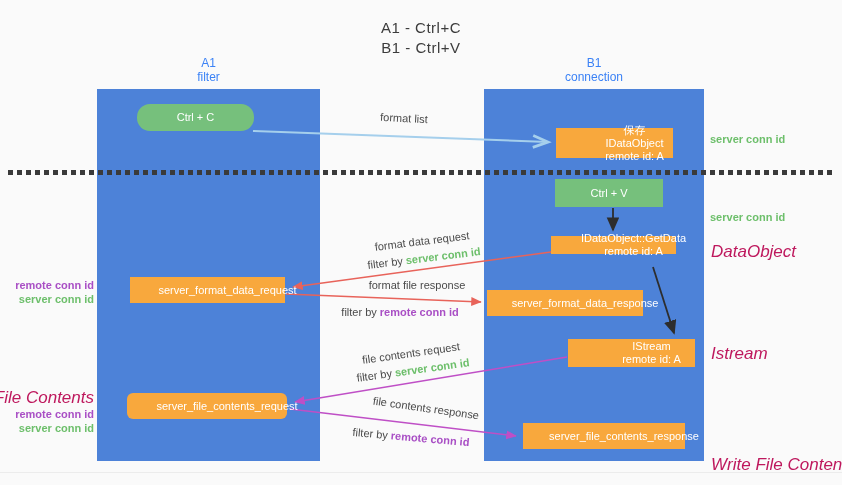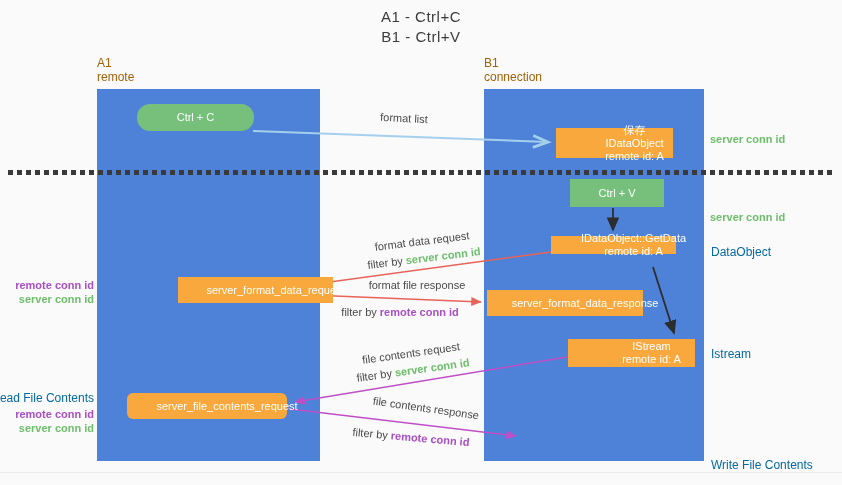--- a/index.html
+++ b/index.html
@@ -1,27 +1,27 @@
 <!DOCTYPE html>
 <html><head>
 <meta charset="utf-8">
 <style>
   html,body{margin:0;padding:0;}
   body{font-family:"Liberation Sans", sans-serif; background:#f3f3f3;}
   .canvas{position:relative; width:842px; height:485px; background:#fafafa; overflow:hidden;}
 
-  .title{position:absolute; left:0; top:7px; width:842px; text-align:center;
+  .title{position:absolute; left:0; top:18px; width:842px; text-align:center;
          font-size:15px; line-height:20px; color:#3c3c3c; letter-spacing:0.5px;}
 
   .lane{position:absolute; top:89px; height:372px; background:#4d82d8;}
   .lane-a{left:97px; width:223px;}
   .lane-b{left:484px; width:220px;}
 
-  .lane-header{position:absolute; top:56px; text-align:left; font-size:12px;
-               line-height:14px; color:#a16207;}
+  .lane-header{position:absolute; top:56px; text-align:center; font-size:12px;
+               line-height:14px; color:#3b82f6;}
   .lane-header.a{left:97px; width:223px;}
   .lane-header.b{left:484px; width:220px;}
 
   .dotline{position:absolute; left:8px; top:170px; width:826px; height:5px;
            background:repeating-linear-gradient(90deg,#3a3a3a 0 5px,transparent 5px 9px);}
 
   .baseline{position:absolute; left:0; top:472px; width:842px; height:1px; background:#ececec;}
 
   .node{position:absolute; display:flex; flex-direction:column; align-items:center;
         justify-content:center; color:#ffffff; font-size:11px; line-height:13px;
@@ -30,38 +30,38 @@
   .node.orange{background:#f8a83d;padding-left:40px;}
 
   .edge-label{position:absolute; font-size:11px; color:#4a4a4a; white-space:nowrap;
               transform-origin:center;}
   .g{color:#6dbf6b; font-weight:bold;}
   .p{color:#a94fc5; font-weight:bold;}
 
   .ann{position:absolute; font-size:11px; line-height:14px; white-space:nowrap;}
   .ann.green{color:#6dbf6b; font-weight:bold;}
   .ann.purple{color:#a94fc5; font-weight:bold;}
-  .ann.dark{color:#0369a1; font-size:12px; font-weight:normal;}
+  .ann.dark{color:#be185d; font-size:17px; font-weight:normal;font-style:italic;}
   .ann.right-align{text-align:right;}
 
   svg.arrows{position:absolute; left:0; top:0; pointer-events:none;}
 </style>
 </head>
 <body>
 
 <div class="canvas">
 
   <div class="title">
     <div>A1 - Ctrl+C</div>
     <div>B1 - Ctrl+V</div>
   </div>
 
   <div class="lane-header a">
     <div>A1</div>
-    <div>remote</div>
+    <div>filter</div>
   </div>
   <div class="lane-header b">
     <div>B1</div>
     <div>connection</div>
   </div>
 
   <div class="lane lane-a"></div>
   <div class="lane lane-b"></div>
 
   <div class="dotline"></div>
@@ -93,46 +93,49 @@
 
   <div class="node green" style="left:137px; top:104px; width:117px; height:27px;border-radius:13px;">
     <span>Ctrl + C</span>
   </div>
 
   <div class="node orange" style="left:556px; top:128px; width:117px; height:30px;">
     <span>保存IDataObject</span>
     <span>remote id: A</span>
   </div>
 
-  <div class="node green" style="left:570px; top:179px; width:94px; height:28px;align-items:center;">
+  <div class="node green" style="left:555px; top:179px; width:108px; height:28px;align-items:center;">
     <span>Ctrl + V</span>
   </div>
 
   <div class="node orange" style="left:551px; top:236px; width:125px; height:18px;">
     <span>IDataObject::GetData</span>
     <span>remote id: A</span>
   </div>
 
-  <div class="node orange" style="left:130px; top:277px; width:155px; height:26px;margin-left:48px;">
+  <div class="node orange" style="left:130px; top:277px; width:155px; height:26px;">
     <span>server_format_data_request</span>
   </div>
 
   <div class="node orange" style="left:487px; top:290px; width:156px; height:26px;">
     <span>server_format_data_response</span>
   </div>
 
   <div class="node orange" style="left:568px; top:339px; width:127px; height:28px;">
     <span>IStream</span>
     <span>remote id: A</span>
   </div>
 
   <div class="node orange" style="left:127px; top:393px; width:160px; height:26px;border-radius:6px;">
     <span>server_file_contents_request</span>
   </div>
 
+  <div class="node orange" style="left:523px; top:423px; width:162px; height:26px;">
+    <span>server_file_contents_response</span>
+  </div>
 
   <div class="edge-label" style="left:404px; top:118px; transform:translate(-50%,-50%) rotate(3deg);">format list</div>
 
   <div class="edge-label" style="left:422px; top:241px; transform:translate(-50%,-50%) rotate(-7deg);">format data request</div>
   <div class="edge-label" style="left:424px; top:258px; transform:translate(-50%,-50%) rotate(-7deg);">
     <span>filter by </span><span class="g">server conn id</span>
   </div>
 
   <div class="edge-label" style="left:417px; top:285px; transform:translate(-50%,-50%);">format file response</div>
   <div class="edge-label" style="left:400px; top:312px; transform:translate(-50%,-50%);">

